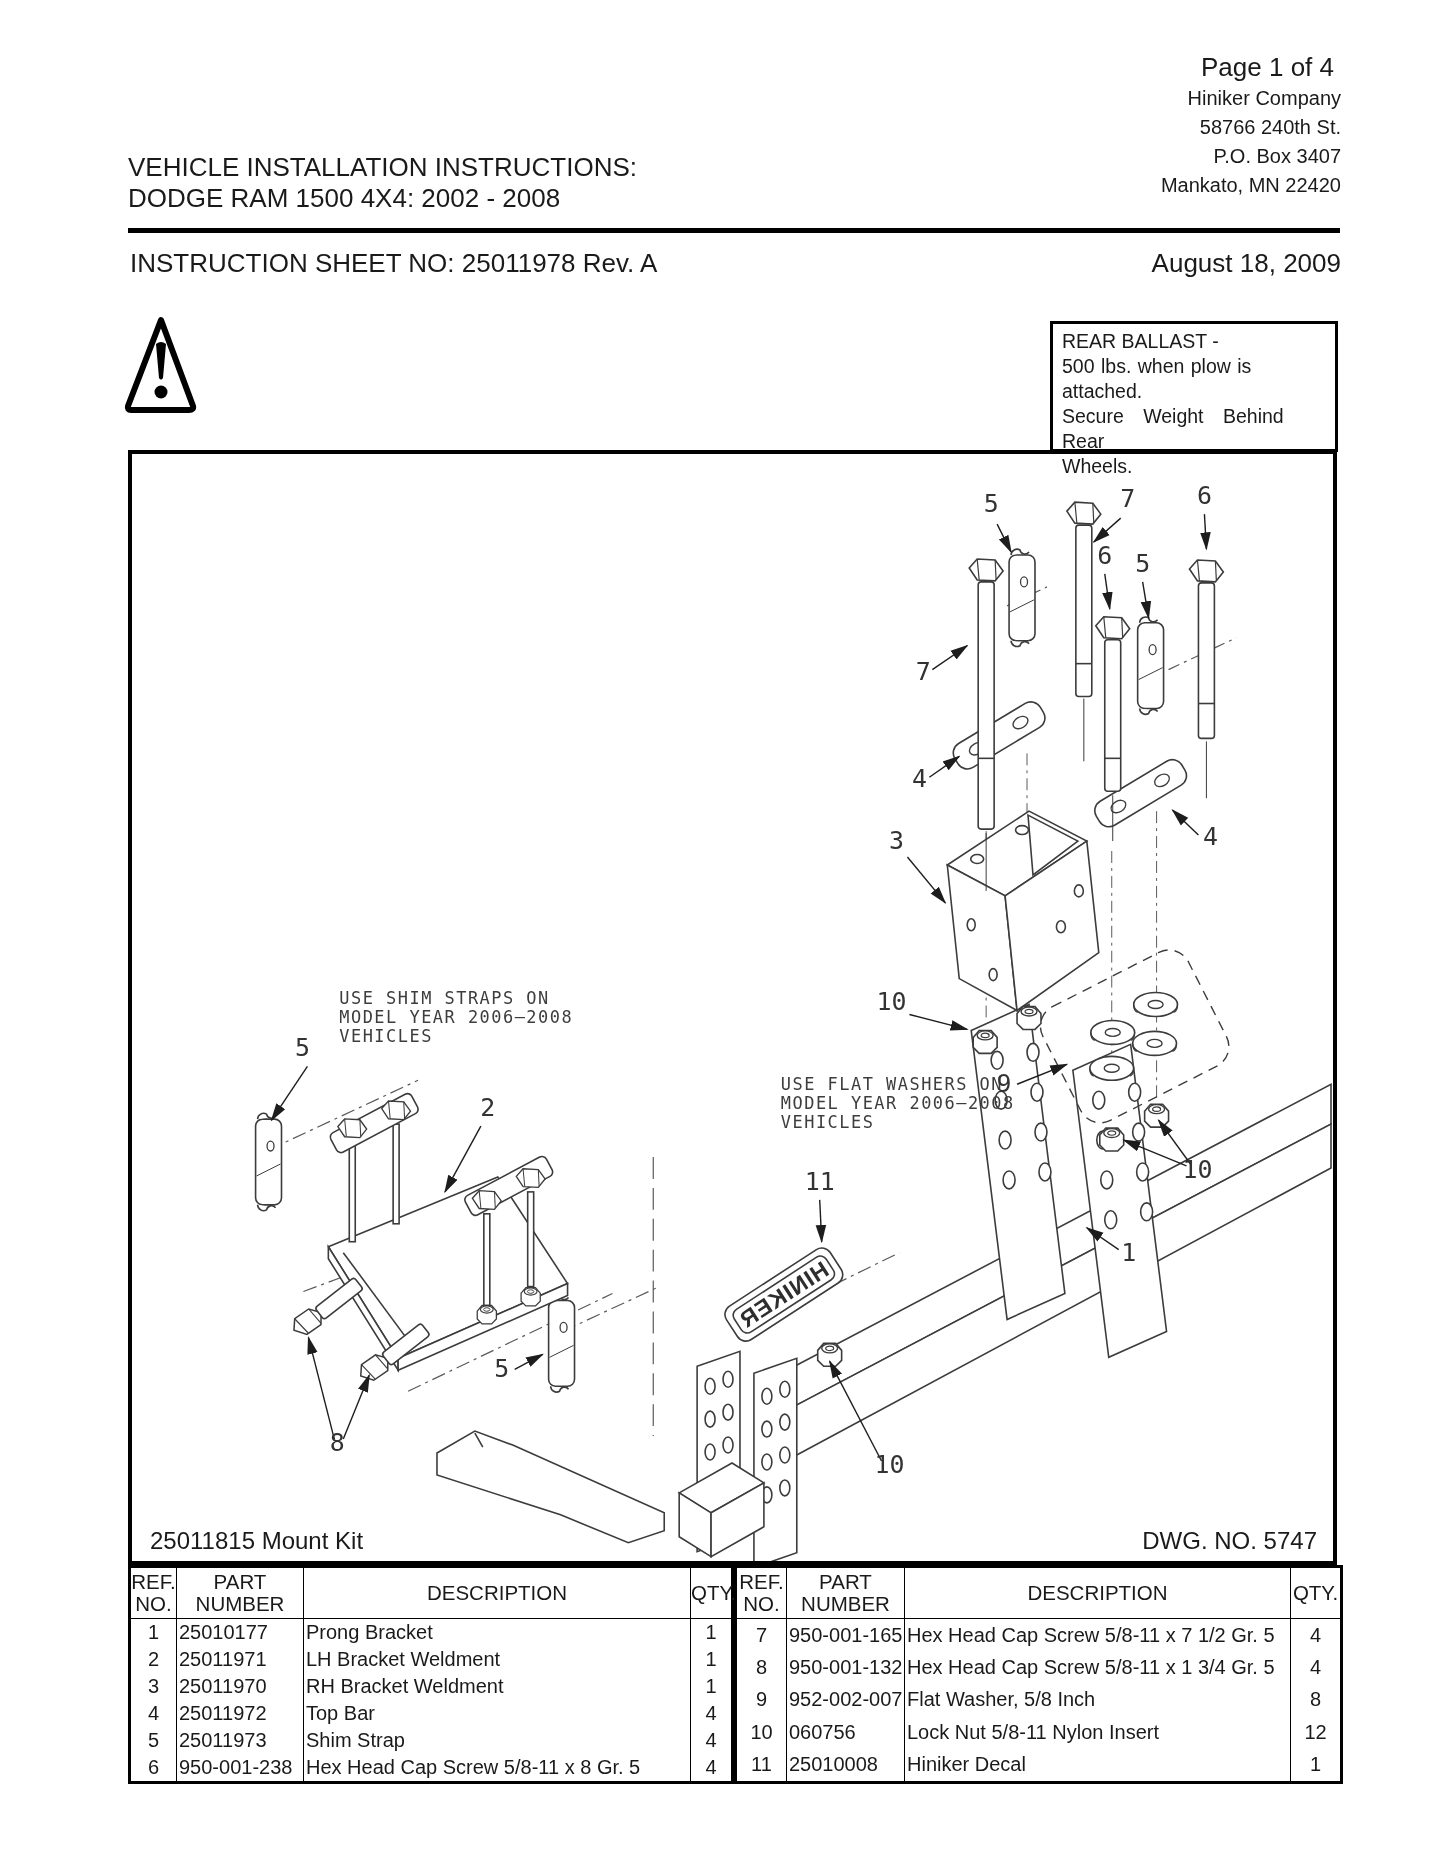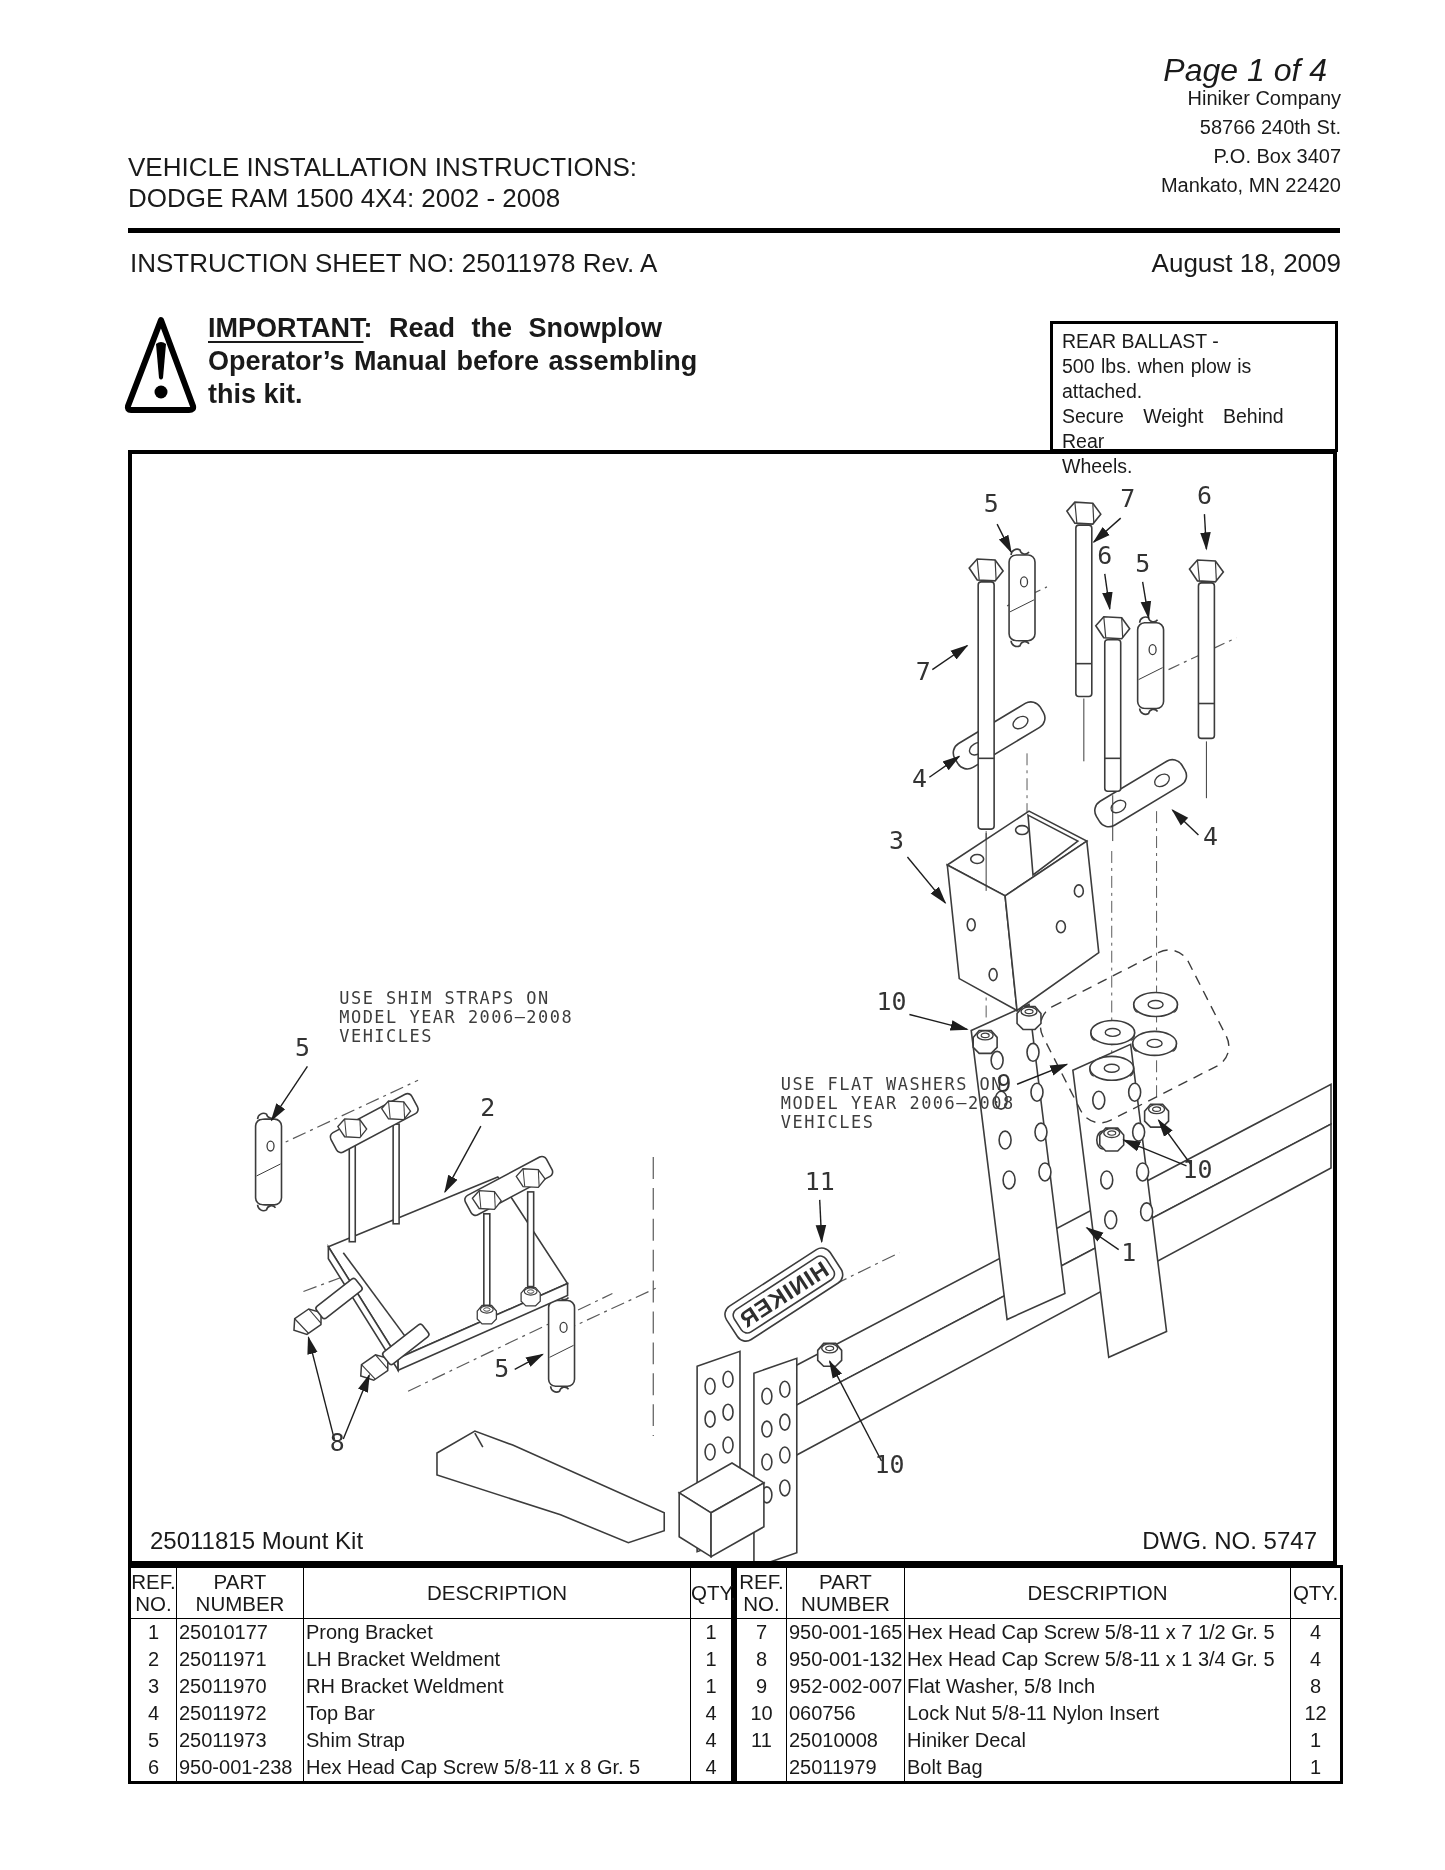--- a/index.html
+++ b/index.html
@@ -1,19 +1,19 @@
 <!DOCTYPE html>
 <html><head>
 <meta charset="utf-8">
 <style>
   html,body{margin:0;padding:0;background:#e8e8e8;}
   .page{position:relative;width:1445px;height:1870px;background:#fff;margin:0 auto;
         font-family:"Liberation Sans",sans-serif;color:#1a1a1a;overflow:hidden;}
   .abs{position:absolute;}
-  .page-label{top:52px;right:118px;font-style:italic;font-size:32px;}
+  .page-label{top:52px;right:111px;font-size:26px;}
   .company{top:84px;right:104px;text-align:right;font-size:20px;line-height:29px;}
   .title-block{top:152px;left:128px;font-size:26px;line-height:31px;}
   .rule{top:228px;left:128px;width:1212px;height:5px;background:#000;}
   .sheet-no{top:248px;left:130px;font-size:26px;}
   .date{top:248px;right:104px;font-size:26px;}
   .warn-icon{top:314px;left:122px;}
   .important{top:312px;left:208px;width:496px;font-size:27px;font-weight:bold;line-height:33px;}
   .important .l1{word-spacing:9px;}
   .important .l2{word-spacing:2px;}
   .important u{text-decoration:underline;text-underline-offset:4px;}
@@ -61,25 +61,20 @@
   <div class="abs date">August 18, 2009</div>
 
   <div class="abs warn-icon">
     <svg width="78" height="100" viewBox="0 0 78 100">
       <path d="M39,6 L71,92 Q72,96 67,96 L9,96 Q5,96 6,92 Z" fill="#fff" stroke="#000" stroke-width="6" stroke-linejoin="round"></path>
       <path d="M34,30 q5,-4 10,0 l-3,34 q-2,3 -4,0 Z" fill="#000"></path>
       <circle cx="39" cy="78" r="6.5" fill="#000"></circle>
     </svg>
   </div>
 
-  <div class="abs important">
-    <div class="l1"><u>IMPORTANT</u><span>: Read the Snowplow</span></div>
-    <div class="l2">Operator’s Manual before assembling</div>
-    <div>this kit.</div>
-  </div>
 
   <div class="abs ballast">
     <div>REAR BALLAST -</div>
     <div class="j1">500 lbs. when plow is attached.</div>
     <div class="j2">Secure Weight Behind Rear</div>
     <div>Wheels.</div>
   </div>
 
   <div class="abs frame">
     <svg width="1201" height="1107" viewBox="0 0 1205 1110">
@@ -467,23 +462,17 @@
             <td class="l">060756</td>
             <td class="l">Lock Nut 5/8-11 Nylon Insert</td>
             <td class="c">12</td>
           </tr>
         <tr>
             <td class="c">11</td>
             <td class="l">25010008</td>
             <td class="l">Hiniker Decal</td>
             <td class="c">1</td>
           </tr>
-        <tr>
-            <td class="c"></td>
-            <td class="l">25011979</td>
-            <td class="l">Bolt Bag</td>
-            <td class="c">1</td>
-          </tr>
       </tbody>
     </table>
   </div>
 
 </div>
 
 </body></html>

